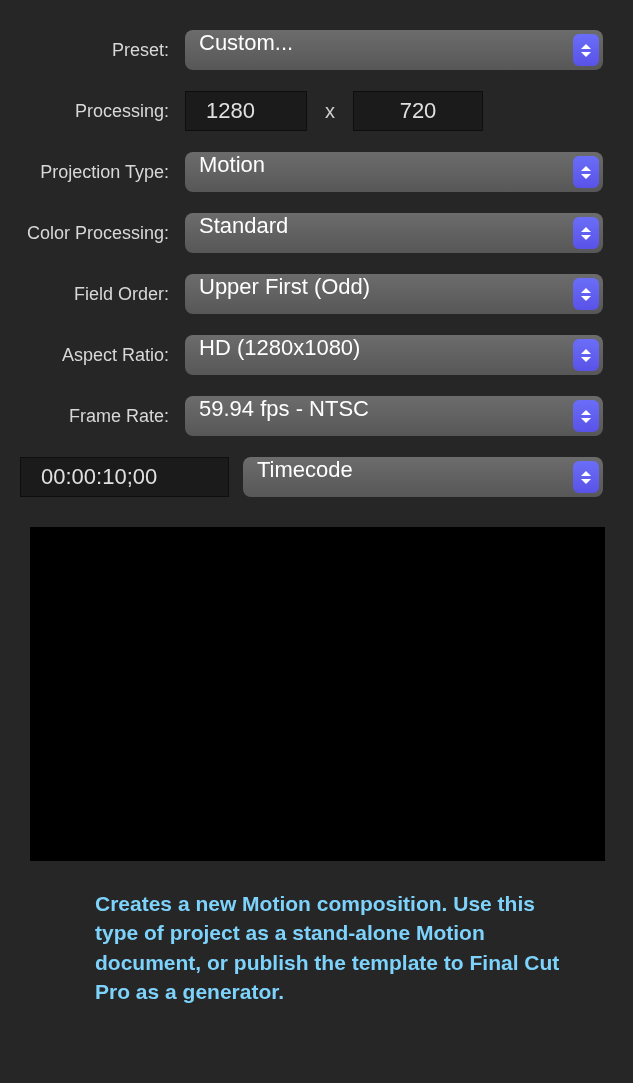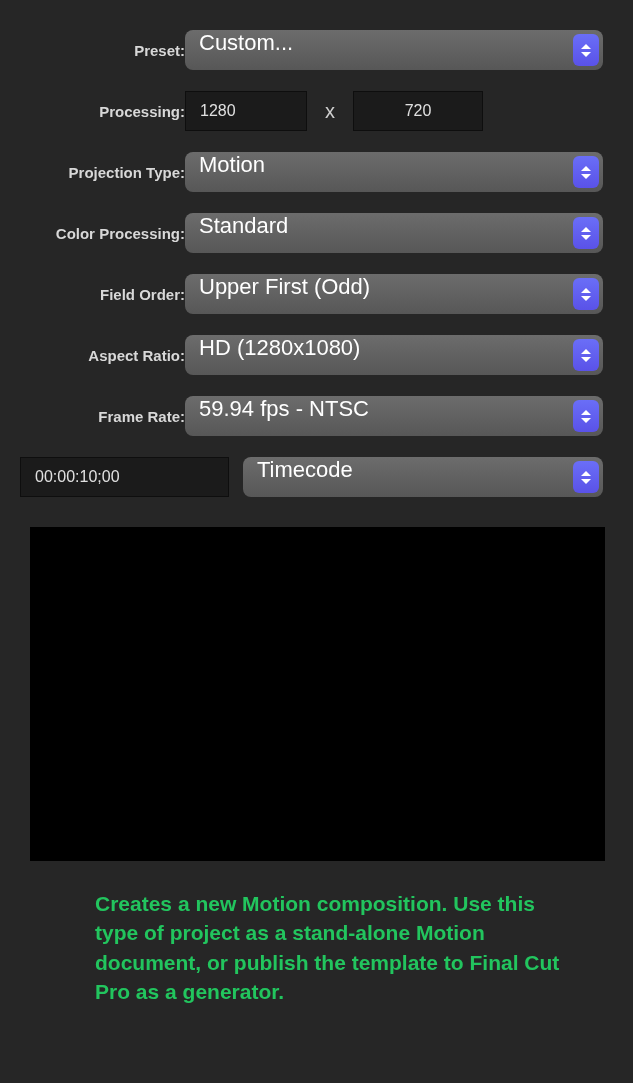--- a/index.html
+++ b/index.html
@@ -13,22 +13,23 @@
       overflow: hidden;
     }
     .form-row {
       display: flex;
       align-items: center;
       margin-bottom: 21px;
     }
     .form-label {
       width: 165px;
       text-align: right;
-      font-size: 15px;
-      font-weight: 700;
+      padding-right: 16px;
+      font-size: 18px;
+      font-weight: 400;
       color: #d8d8d8;
       flex-shrink: 0;
     }
     .select-wrap {
       position: relative;
       flex: 1;
     }
     .select-ctrl {
       width: 100%;
       height: 40px;
@@ -66,22 +67,22 @@
     }
     .chev-down {
       border-top: 5px solid #fff;
     }
     .text-input {
       height: 40px;
       background: #1b1b1b;
       border: 1px solid #0e0e0e;
       border-radius: 0;
       color: #e0e0e0;
-      font-size: 16px;
-      padding: 0 14px;
+      font-size: 22px;
+      padding: 0 20px;
       outline: none;
     }
     .res-w { width: 122px; }
     .res-x {
       color: #cfcfcf;
       font-size: 20px;
       margin: 0 18px;
     }
     .res-h { width: 130px; text-align: center; }
     .dur-input {
@@ -92,21 +93,21 @@
     .preview {
       background: #000;
       width: 575px;
       height: 334px;
       margin: 30px 0 28px 10px;
     }
     .description {
       font-size: 21px;
       line-height: 1.4;
       font-weight: 600;
-      color: #22c55e;
+      color: #7dd3fc;
       padding: 0 30px 0 75px;
     }
   </style>
 </head>
 <body>
 
 <div class="form-row">
   <div class="form-label">Preset:</div>
   <div class="select-wrap">
     <div class="select-ctrl">

